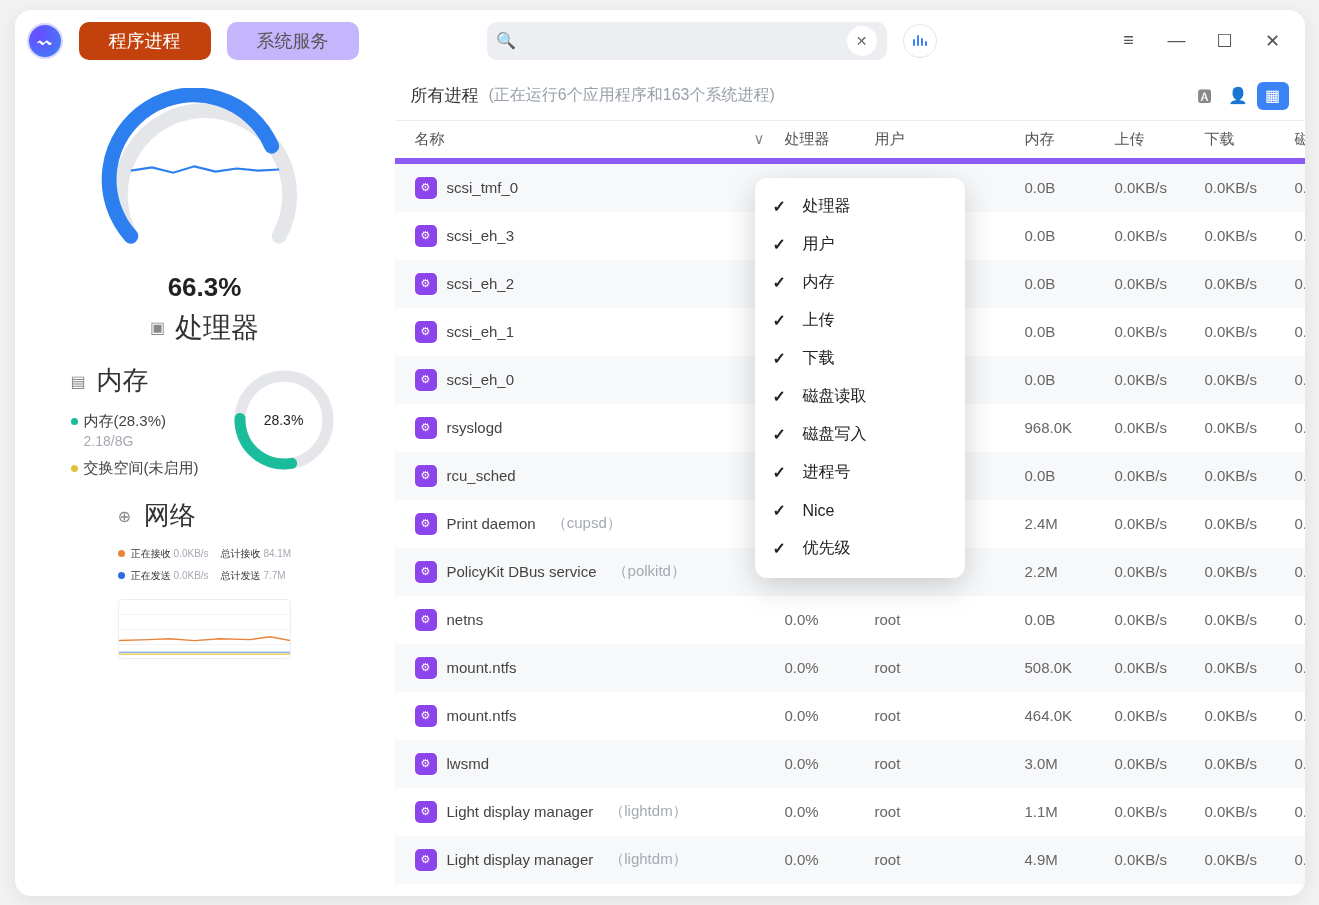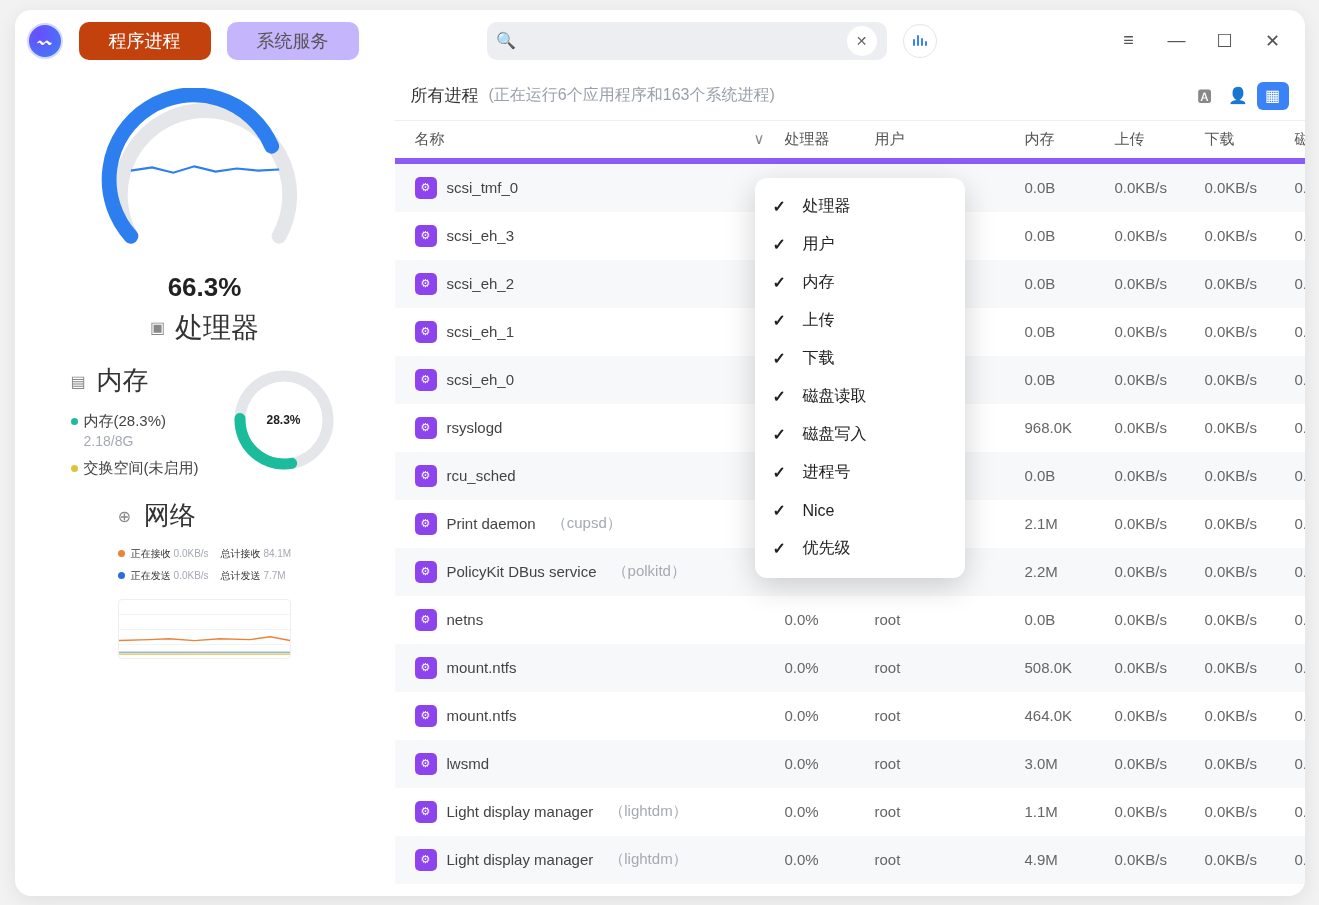--- a/index.html
+++ b/index.html
@@ -26,21 +26,21 @@
   .section{display:flex;align-items:flex-start;gap:6px;}
   .section-icon{font-size:16px;color:#888;margin-top:9px;width:20px;}
   .section h2{font-size:26px;color:#333;font-weight:500;}
   .mem-block{display:flex;align-items:center;gap:30px;justify-content:space-between;}
   .mem-left{flex:1;}
   .mem-entries{margin-top:14px;font-size:15px;color:#444;display:flex;flex-direction:column;gap:10px;}
   .dot{display:inline-block;width:7px;height:7px;border-radius:50%;margin-right:6px;vertical-align:middle;}
   .subtxt{color:#a5a9b2;font-size:14px;margin-left:13px;margin-top:2px;}
   .ring{position:relative;width:110px;height:110px;}
   .ring svg{width:100%;height:100%;}
-  .ring .rpct{position:absolute;top:0;left:0;width:100%;height:100%;display:flex;align-items:center;justify-content:center;font-size:12px;font-weight:700;color:#222;}
+  .ring .rpct{position:absolute;top:0;left:0;width:100%;height:100%;display:flex;align-items:center;justify-content:center;font-size:14px;font-weight:400;color:#222;}
   .net-block{margin-top:4px;}
   .net-lines{display:flex;flex-direction:column;gap:8px;margin-top:14px;font-size:10px;color:#333;}
   .net-lines .row{display:flex;gap:12px;}
   .gray{color:#a5a9b2;}
   .sparkline{margin-top:16px;height:60px;border:1px solid #eee;border-radius:4px;background:repeating-linear-gradient(to bottom,transparent,transparent 14px,#f3f3f3 14px,#f3f3f3 15px),linear-gradient(#fff,#fff);position:relative;}
   .sparkline svg{position:absolute;top:0;left:0;width:100%;height:100%;}
   
   .main{flex:1;display:flex;flex-direction:column;overflow:hidden;}
   .toolbar{height:48px;display:flex;align-items:center;padding:0 16px;gap:6px;}
   .toolbar .title{font-size:17px;color:#333;}
@@ -284,21 +284,21 @@
               <div class="td disk">0.0</div>
             </div>
             <div class="tr">
               <div class="td name">
                 <div class="picon">⚙</div>
                 <span>Print daemon</span>
                 <span class="pname-sub">（cupsd）</span>
               </div>
               <div class="td cpu"></div>
               <div class="td user"></div>
-              <div class="td mem">2.1M</div>
+              <div class="td mem">2.4M</div>
               <div class="td up">0.0KB/s</div>
               <div class="td down">0.0KB/s</div>
               <div class="td disk">0.0</div>
             </div>
             <div class="tr">
               <div class="td name">
                 <div class="picon">⚙</div>
                 <span>PolicyKit DBus service</span>
                 <span class="pname-sub">（polkitd）</span>
               </div>

